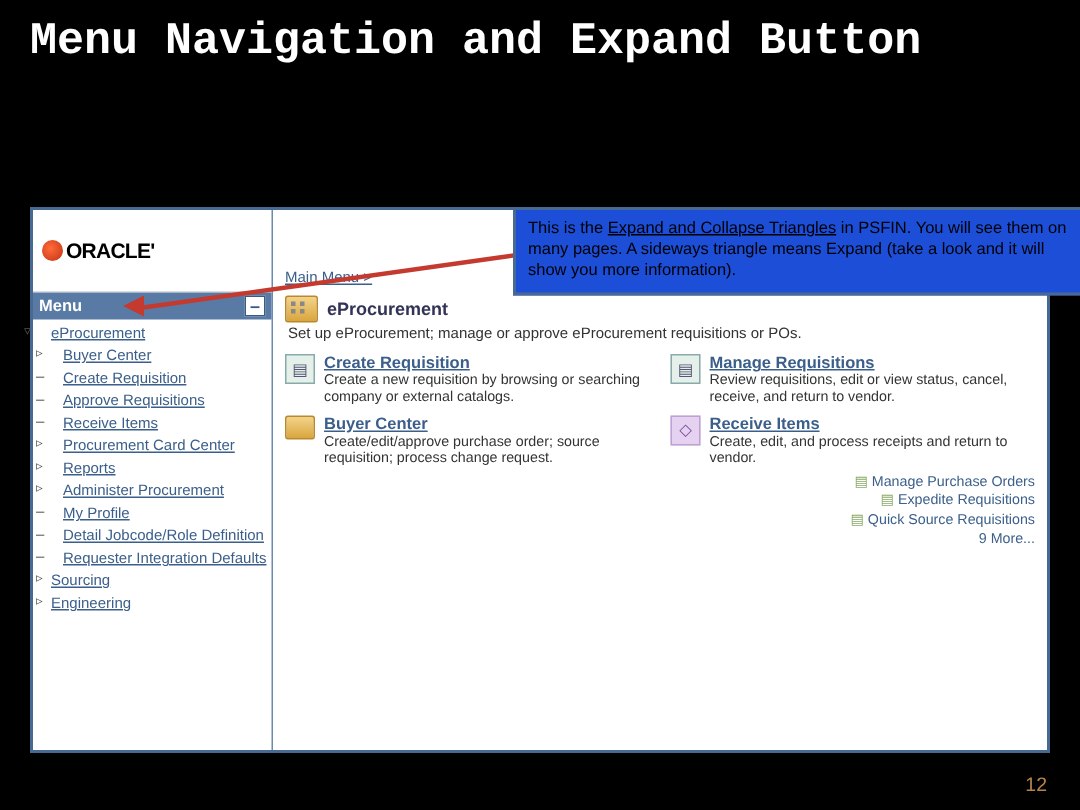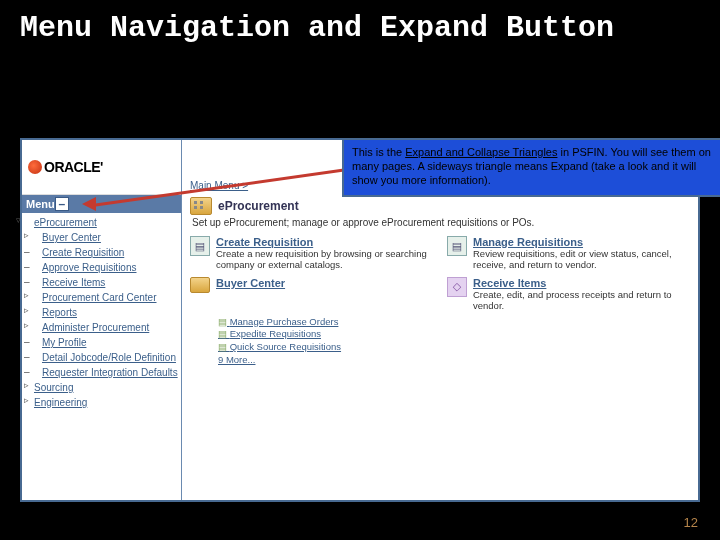--- a/index.html
+++ b/index.html
@@ -44,21 +44,21 @@
     background: radial-gradient(circle at 40% 40%, #ff6b3b, #c33112);
     margin-right: 2px;
   }
   .logo-text { font-weight: bold; font-size: 14px; color: #000; letter-spacing: -0.5px; }
   .menu-header {
     background: #5a7aa6;
     color: #fff;
     font-weight: bold;
     font-size: 11px;
     padding: 2px 4px;
-    display: flex; align-items: center;
+    display: flex; justify-content: space-between; align-items: center;
   }
   .minimize-box {
     width: 14px; height: 14px; background: #fff;
     display: flex; align-items: center; justify-content: center;
     color: #3a5a86; font-weight: bold; font-size: 12px;
     border: 1px solid #3a5a86;
   }
   .menu-list { padding: 2px 2px; }
   .menu-item {
     color: #3b5f8a;
@@ -116,21 +116,21 @@
     font-size: 11px; color:#557;
   }
   .card-body .card-title { color:#3b5f8a; text-decoration:underline; font-weight:bold; font-size:11px; }
   .card-body .card-desc { font-size: 9.5px; color:#333; line-height:1.2; }
   .folder-small {
     width:20px; height:16px; flex-shrink:0;
     background: linear-gradient(#f3d38a,#d9a63e);
     border:1px solid #b8892f; border-radius:2px;
   }
   .sublinks { margin: 4px 0 0 28px; font-size: 9.5px; }
-  .sublinks a { color:#3b5f8a; text-decoration:underline; display:block; line-height:1.35; }
+  .sublinks a { color:#3b5f8a; display:block; line-height:1.35;text-align:right; }
   .sublinks a::before { content:"▤ "; color:#8a6; text-decoration:none; }
   .sublinks .more::before { content:""; }
   .cube-ico {
     width:20px; height:20px; flex-shrink:0;
     background:#e4d2f0; border:1px solid #bfa0d3;
     display:flex; align-items:center; justify-content:center;
     font-size:11px; color:#8050a0;
   }
   
   .callout {
@@ -229,20 +229,21 @@
         <div class="card-ico">▤</div>
         <div class="card-body">
           <div class="card-title">Manage Requisitions</div>
           <div class="card-desc">Review requisitions, edit or view status, cancel, receive, and return to vendor.</div>
         </div>
       </div>
       <div class="card">
         <div class="folder-small"></div>
         <div class="card-body">
           <div class="card-title">Buyer Center</div>
+          <div class="card-desc">Create/edit/approve purchase order; source requisition; process change request.</div>
         </div>
       </div>
       <div class="card">
         <div class="cube-ico">◇</div>
         <div class="card-body">
           <div class="card-title">Receive Items</div>
           <div class="card-desc">Create, edit, and process receipts and return to vendor.</div>
         </div>
       </div>
     </div>

